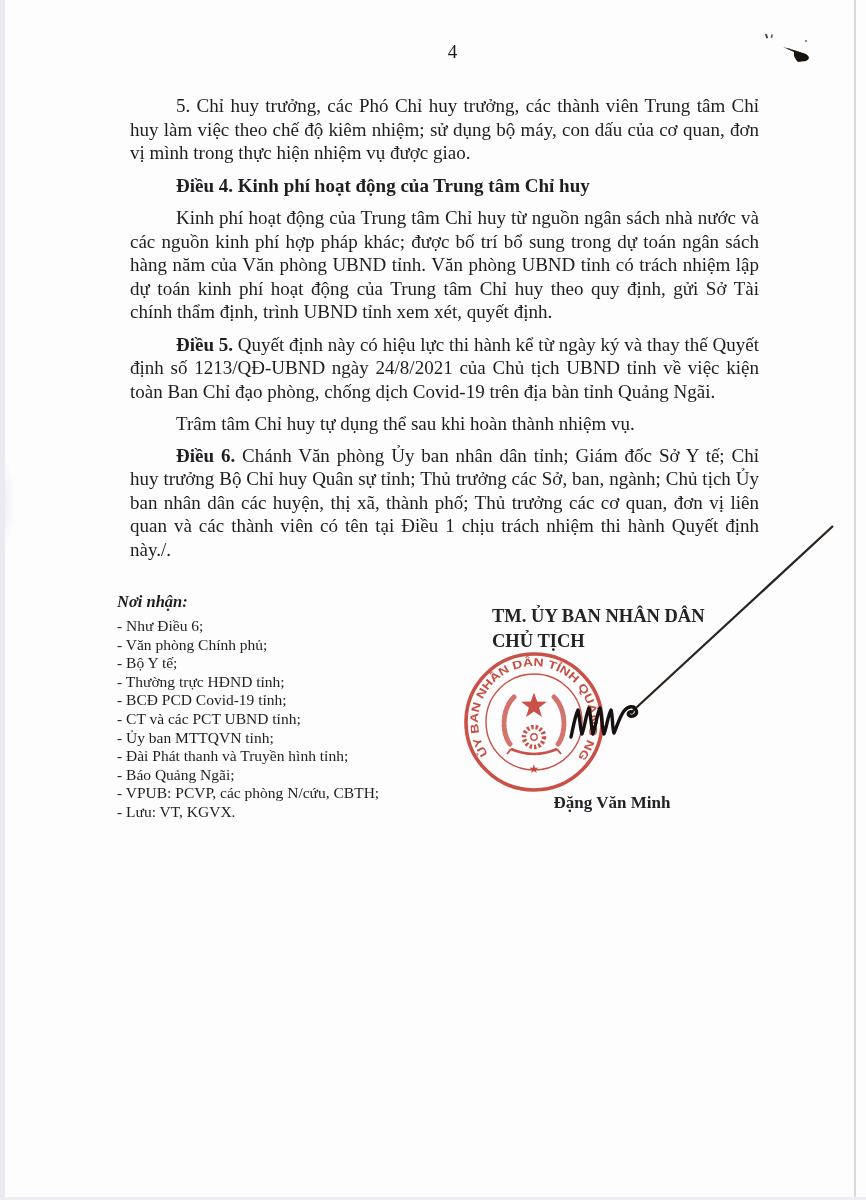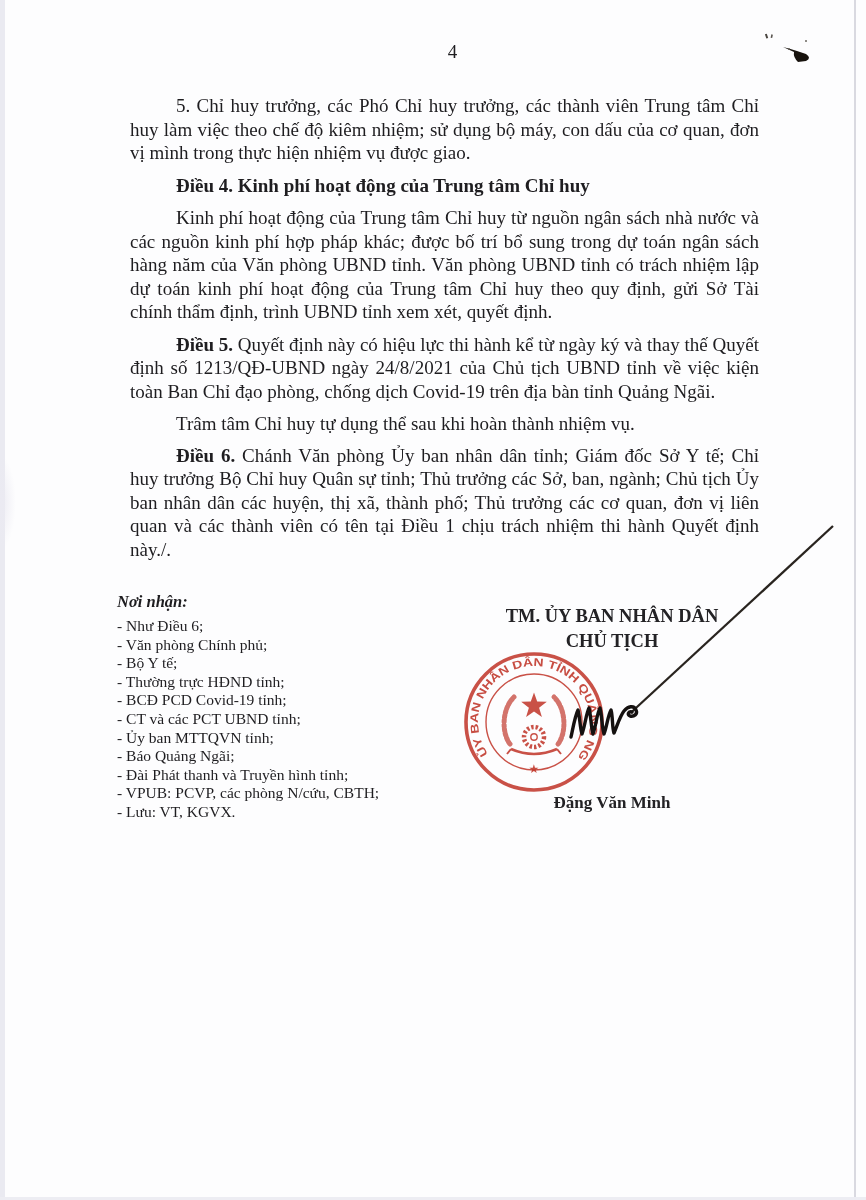--- a/index.html
+++ b/index.html
@@ -40,21 +40,21 @@
   .art-label{font-weight:bold;}
 
   
   .recipients{position:absolute;left:117px;top:592px;width:330px;}
   .recipients-heading{
     font-weight:bold;font-style:italic;font-size:16.5px;line-height:20px;margin-bottom:5px;
   }
   .recipient-item{font-size:15.5px;line-height:18.6px;}
 
   
-  .sig-block{position:absolute;left:492px;top:604px;width:240px;text-align:center;}
+  .sig-block{position:absolute;left:492px;top:604px;width:240px;}
   .sig-authority,.sig-title{
     font-weight:bold;font-size:18.5px;line-height:25px;color:#232225;
   }
   .sig-name{
     position:absolute;left:492px;top:793px;width:240px;text-align:center;
     font-weight:bold;font-size:17px;color:#232225;z-index:6;
   }
 
   .seal{position:absolute;left:462px;top:650px;width:144px;height:144px;z-index:2;}
   .ink-overlay{position:absolute;left:0;top:0;width:866px;height:1200px;z-index:5;pointer-events:none;}
@@ -87,22 +87,22 @@
 
   <div class="recipients">
     <div class="recipients-heading">Nơi nhận:</div>
     <div class="recipient-item">- Như Điều 6;</div>
     <div class="recipient-item">- Văn phòng Chính phủ;</div>
     <div class="recipient-item">- Bộ Y tế;</div>
     <div class="recipient-item">- Thường trực HĐND tỉnh;</div>
     <div class="recipient-item">- BCĐ PCD Covid-19 tỉnh;</div>
     <div class="recipient-item">- CT và các PCT UBND tỉnh;</div>
     <div class="recipient-item">- Ủy ban MTTQVN tỉnh;</div>
+    <div class="recipient-item">- Đài Phát thanh và Truyền hình tỉnh;</div>
     <div class="recipient-item">- Báo Quảng Ngãi;</div>
-    <div class="recipient-item">- Đài Phát thanh và Truyền hình tỉnh;</div>
     <div class="recipient-item">- VPUB: PCVP, các phòng N/cứu, CBTH;</div>
     <div class="recipient-item">- Lưu: VT, KGVX.</div>
   </div>
 
   <div class="sig-block">
     <div class="sig-authority">TM. ỦY BAN NHÂN DÂN</div>
     <div class="sig-title">CHỦ TỊCH</div>
   </div>
   <div class="sig-name">Đặng Văn Minh</div>
 

